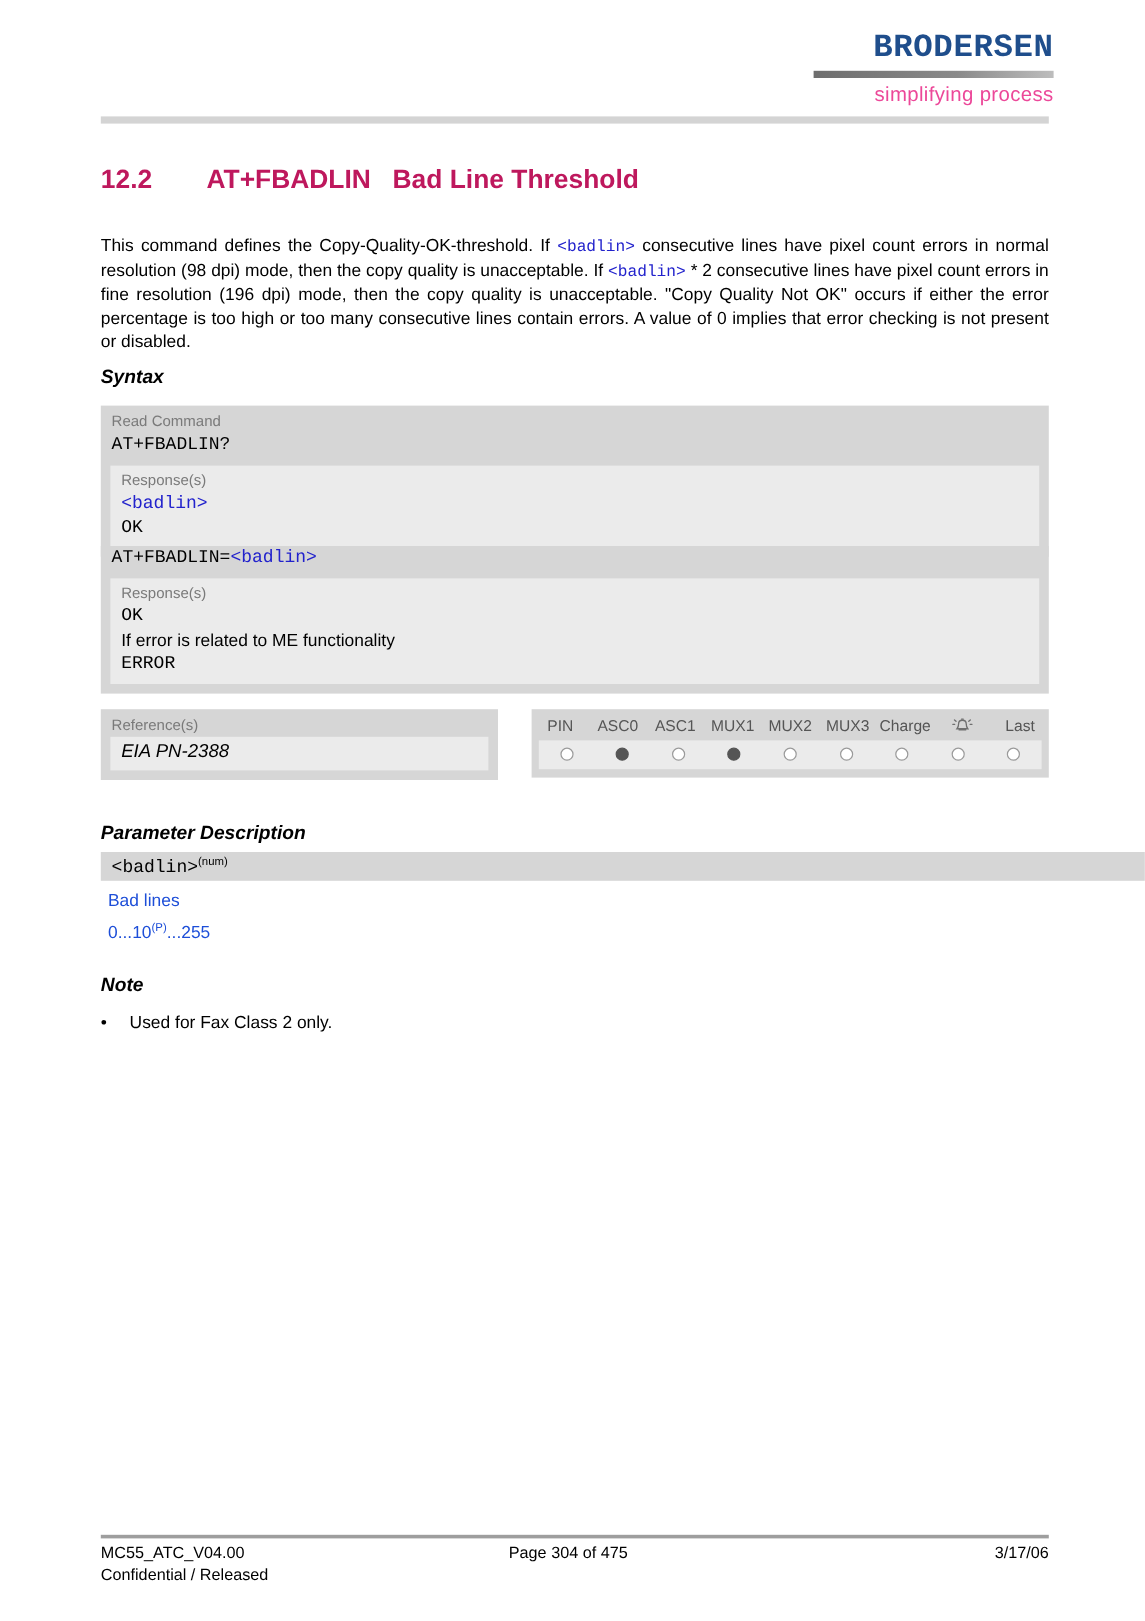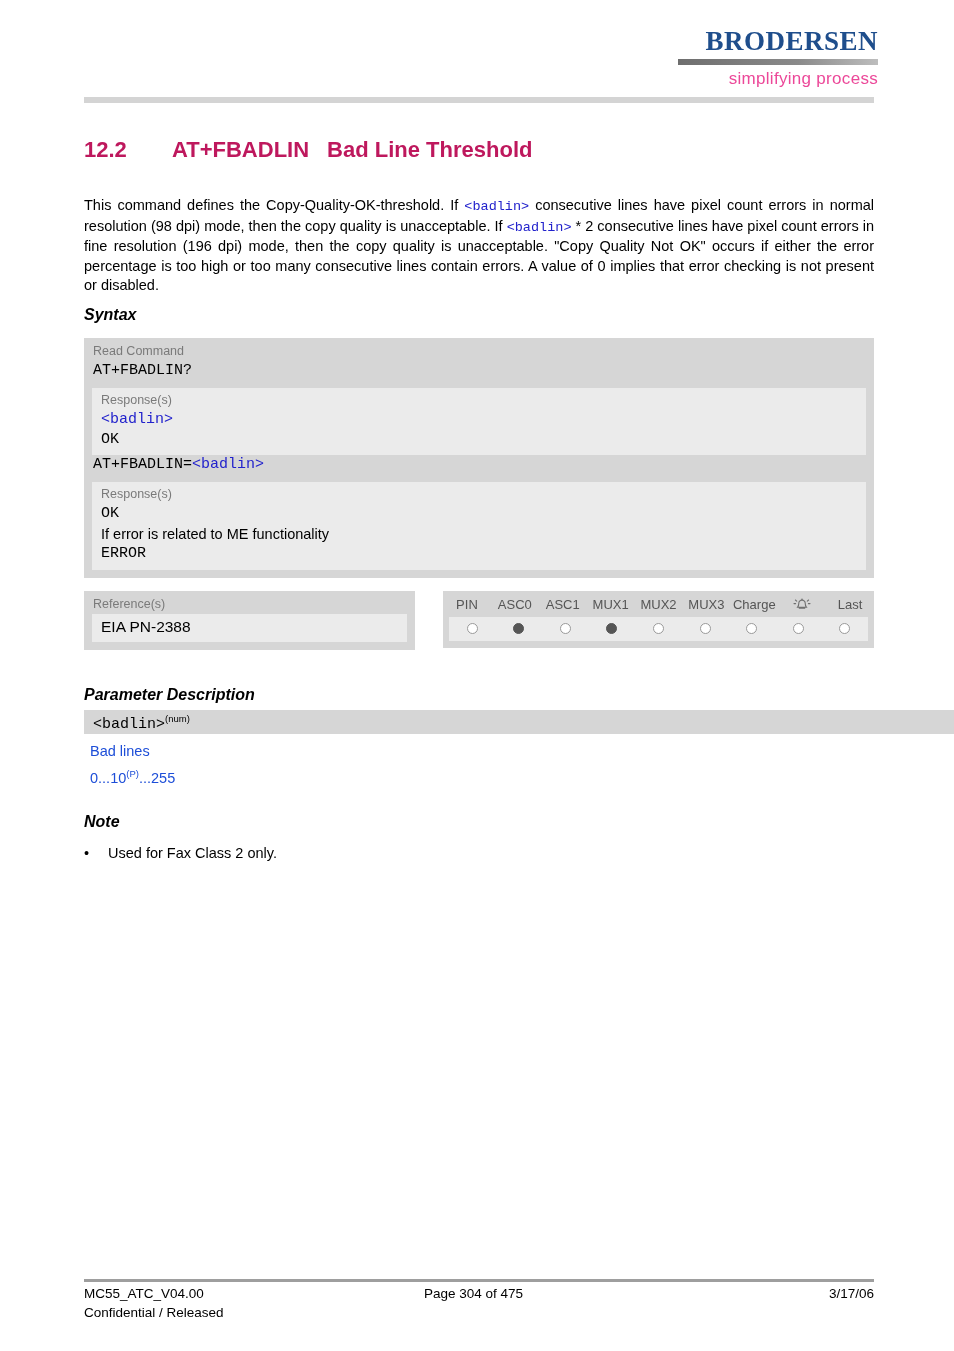--- a/index.html
+++ b/index.html
@@ -10,21 +10,21 @@
     color:#000;
     position:relative;
     overflow:hidden;
   }
   .page { position:absolute; inset:0; }
 
   
   .header { position:absolute; left:0; top:0; width:954px; height:110px; }
   .logo-wrap { position:absolute; right:76px; top:28px; width:200px; text-align:right; }
   .logo-word {
-    font-family:Liberation Serif, serif;
+    font-family:Liberation Mono, monospace;
     font-weight:bold; font-size:27px; letter-spacing:0.5px;
     color:#1f4e8c; line-height:1;
     text-align:right;
   }
   .logo-bar {
     margin-top:4px; height:6px; width:100%;
     background:linear-gradient(to right,#6e6e6e 0%,#8a8a8a 60%,#bdbdbd 100%);
   }
   .logo-tag {
     margin-top:4px; font-size:17px; color:#ec4899; letter-spacing:0.3px;
@@ -79,21 +79,21 @@
   }
   .blue { color:#2222cc; }
 
   #blk-read  { top:338px; }
   #blk-write { top:455px; }
 
   
   #blk-ref { position:absolute; left:84px; top:591px; width:331px; background:#d6d6d6; }
   #blk-ref .ref-val {
     background:#ebebeb; margin:0 8px 8px 8px; padding:4px 9px 6px 9px;
-    font-size:15.5px; color:#000;
+    font-size:15.5px; color:#000;font-style:italic;
   }
 
   
   .ind-table {
     position:absolute; left:443px; top:591px; width:431px;
     background:#d6d6d6;
   }
   .ind-head { display:flex; }
   .ind-head .c {
     flex:1; text-align:center; font-size:13px; color:#555;

